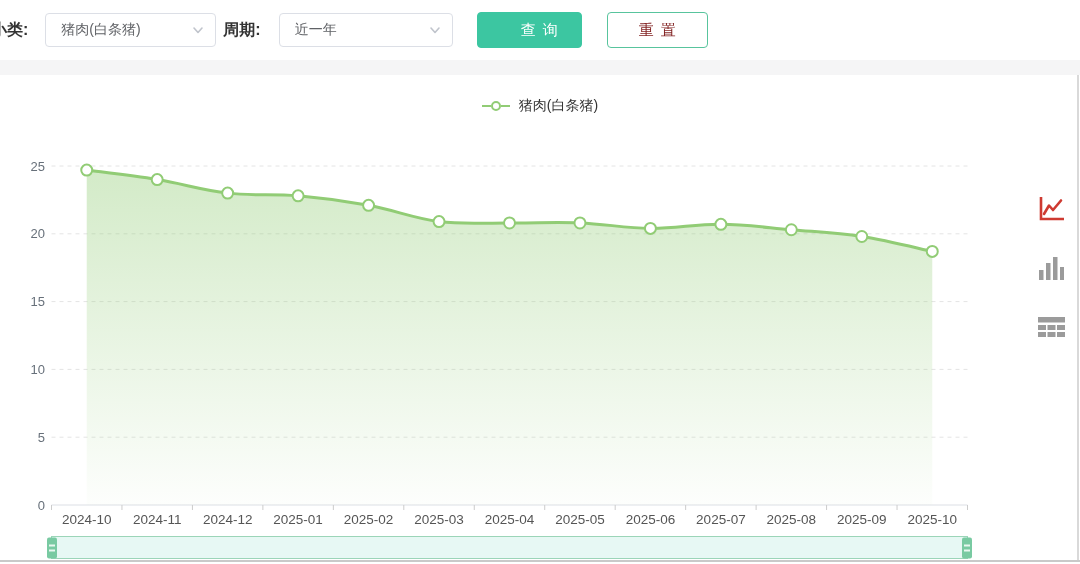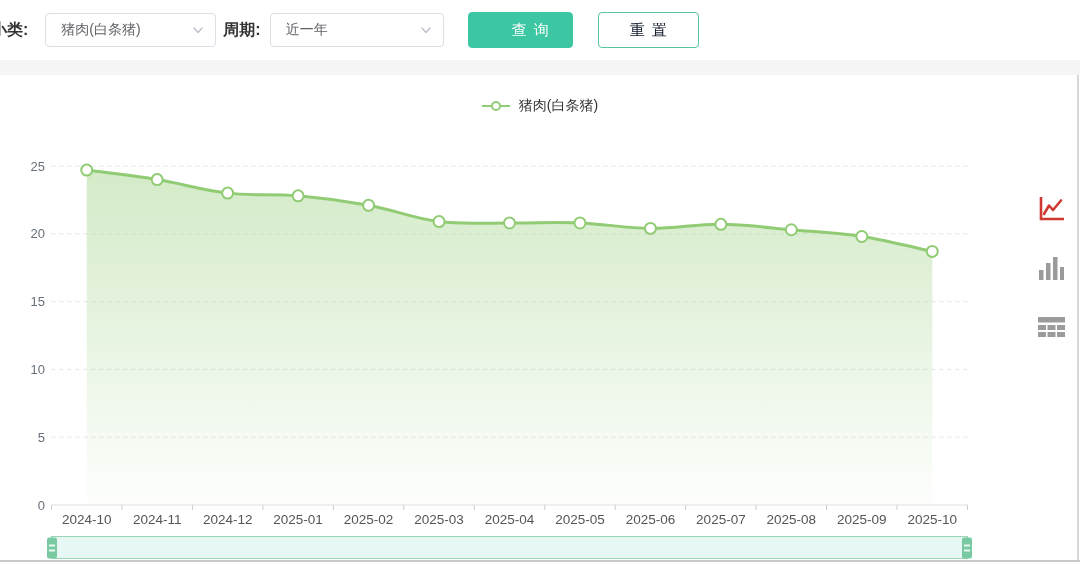--- a/index.html
+++ b/index.html
@@ -10,26 +10,26 @@
   
   .filter-bar { position:absolute; left:0; top:0; width:1080px; height:60px;
                 display:flex; align-items:center; background:#fff; }
   .flabel { font-size:16px; font-weight:700; color:#333; white-space:nowrap; }
   .flabel.first { margin-left:-9px; }
   .select { position:relative; height:34px; border:1px solid #dcdfe6; border-radius:4px;
             background:#fff; display:flex; align-items:center; cursor:pointer; }
   .select .sel-text { font-size:14px; color:#606266; padding-left:15px; white-space:nowrap; }
   .select .chev { position:absolute; right:10px; top:50%; transform:translateY(-50%); display:flex; }
   .sel-cat { width:171px; margin-left:17px; }
-  .sel-period { width:174px; margin-left:9px; }
+  .sel-period { width:174px; margin-left:18px; }
   .flabel.period { margin-left:7px; }
   .btn { height:36px; border-radius:4px; font-size:15px; letter-spacing:7px; text-indent:7px;
          cursor:pointer; display:flex; align-items:center; justify-content:center; }
   .btn-query { width:105px; margin-left:24px; background:#3cc6a1; border:1px solid #3cc6a1; color:#fff;padding-left:20px; }
-  .btn-reset { width:101px; margin-left:25px; background:#fff; border:1px solid #58c49d; color:#0f172a; }
+  .btn-reset { width:101px; margin-left:25px; background:#fff; border:1px solid #58c49d; color:#7f1d1d; }
 
   .separator { position:absolute; left:0; top:60px; width:1080px; height:15px; background:#f5f5f6; }
 
   
   .chart-panel { position:absolute; left:0; top:75px; width:1080px; height:489px; background:#fff; }
   .right-border { position:absolute; top:75px; right:1px; width:2px; height:486px; background:#d9d9d9; }
   .bottom-border { position:absolute; left:0; top:560px; width:1080px; height:2px; background:#c9c9c9; }
 
   .legend { position:absolute; left:0; top:22px; width:100%; display:flex;
             justify-content:center; align-items:center; gap:9px; cursor:pointer; }

